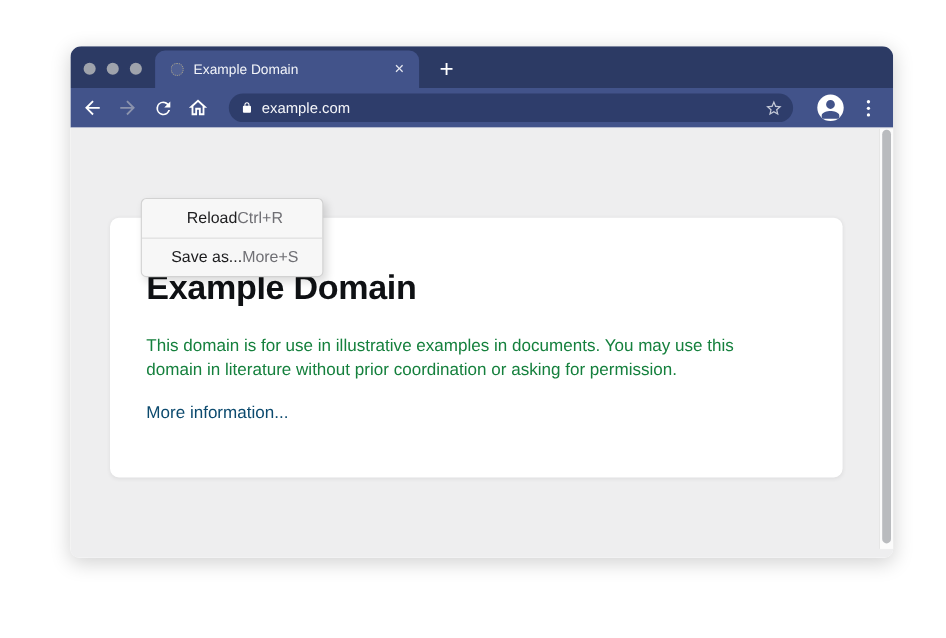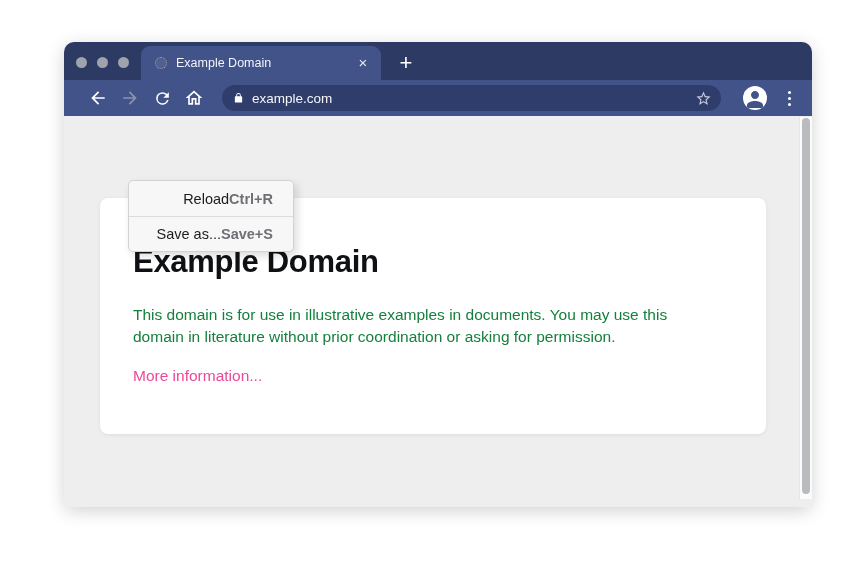--- a/index.html
+++ b/index.html
@@ -35,21 +35,21 @@
     text-align:center; flex:0 0 auto; cursor:default;
   }
   .new-tab {
     position:absolute; left:330px; bottom:5px; width:24px; height:24px;
     color:#fff; font-size:22px; line-height:23px; font-weight:300; text-align:center;
   }
 
   
   .toolbar {
     height:36px; background:#42538A; display:flex; align-items:center;
-    padding:0 14px 0 20px;
+    padding:0 14px 0 6px;
   }
   .nav-btn { width:28px; height:28px; display:flex; align-items:center; justify-content:center; margin-right:4px; flex:0 0 auto; }
   .nav-btn svg { display:block; }
 
   .address-bar {
     flex:1 1 auto; height:26px; margin:0 10px 0 10px; background:#2E3D6B;
     border-radius:13px; display:flex; align-items:center; padding:0 8px 0 11px;
     min-width:0;
   }
   .url-text { color:#F5F6FA; font-size:13.5px; margin-left:8px; flex:1 1 auto; white-space:nowrap; overflow:hidden; }
@@ -75,35 +75,35 @@
   }
 
   .card {
     position:absolute; left:36px; top:82px; width:666px; height:236px;
     background:#FFFFFF; border-radius:8px;
     box-shadow:0 1px 4px rgba(0,0,0,0.07);
   }
   .card-inner { padding:46px 33px 0 33px; }
   .page-heading { color:#0F1114; font-size:31px; font-weight:bold; letter-spacing:-0.3px; }
   .page-paragraph { margin-top:24px; max-width:588px; color:#15803d; font-size:15.5px; line-height:22px; }
-  .page-link { display:inline-block; margin-top:19px; color:#ec4899; font-size:15.5px; text-decoration:none; }
+  .page-link { display:inline-block; margin-top:19px; color:#0c4a6e; font-size:15.5px; text-decoration:none; }
 
   
   .context-menu {
     position:absolute; left:64px; top:64px; width:166px;
     background:#F7F7F7; border:1px solid #D2D2D2; border-radius:5px;
     box-shadow:3px 4px 8px rgba(0,0,0,0.14); overflow:hidden;
   }
   .menu-item {
-    height:35px; display:flex; align-items:center; justify-content:flex-end;
+    height:35px; display:flex; align-items:center; justify-content:center;
     padding:0 20px 0 25px;
   }
   .menu-item + .menu-item { border-top:1px solid #DCDCDC; }
   .menu-label { color:#1C1C1E; font-size:14.5px; }
-  .menu-shortcut { color:#6F6F74; font-size:14.5px;font-weight:bold; }
+  .menu-shortcut { color:#6F6F74; font-size:14.5px; }
 </style>
 </head>
 <body>
 
 <div class="browser-window">
 
   <div class="titlebar">
     <div class="traffic-lights">
       <div class="traffic-light"></div>
       <div class="traffic-light"></div>
@@ -176,21 +176,21 @@
       </div>
     </div>
 
     <div class="context-menu">
       <div class="menu-item">
         <span class="menu-label">Reload</span>
         <span class="menu-shortcut">Ctrl+R</span>
       </div>
       <div class="menu-item">
         <span class="menu-label">Save as...</span>
-        <span class="menu-shortcut">Save+S</span>
+        <span class="menu-shortcut">More+S</span>
       </div>
     </div>
 
     <div class="scrollbar-track">
       <div class="scrollbar-thumb"></div>
     </div>
 
   </div>
 </div>
 

